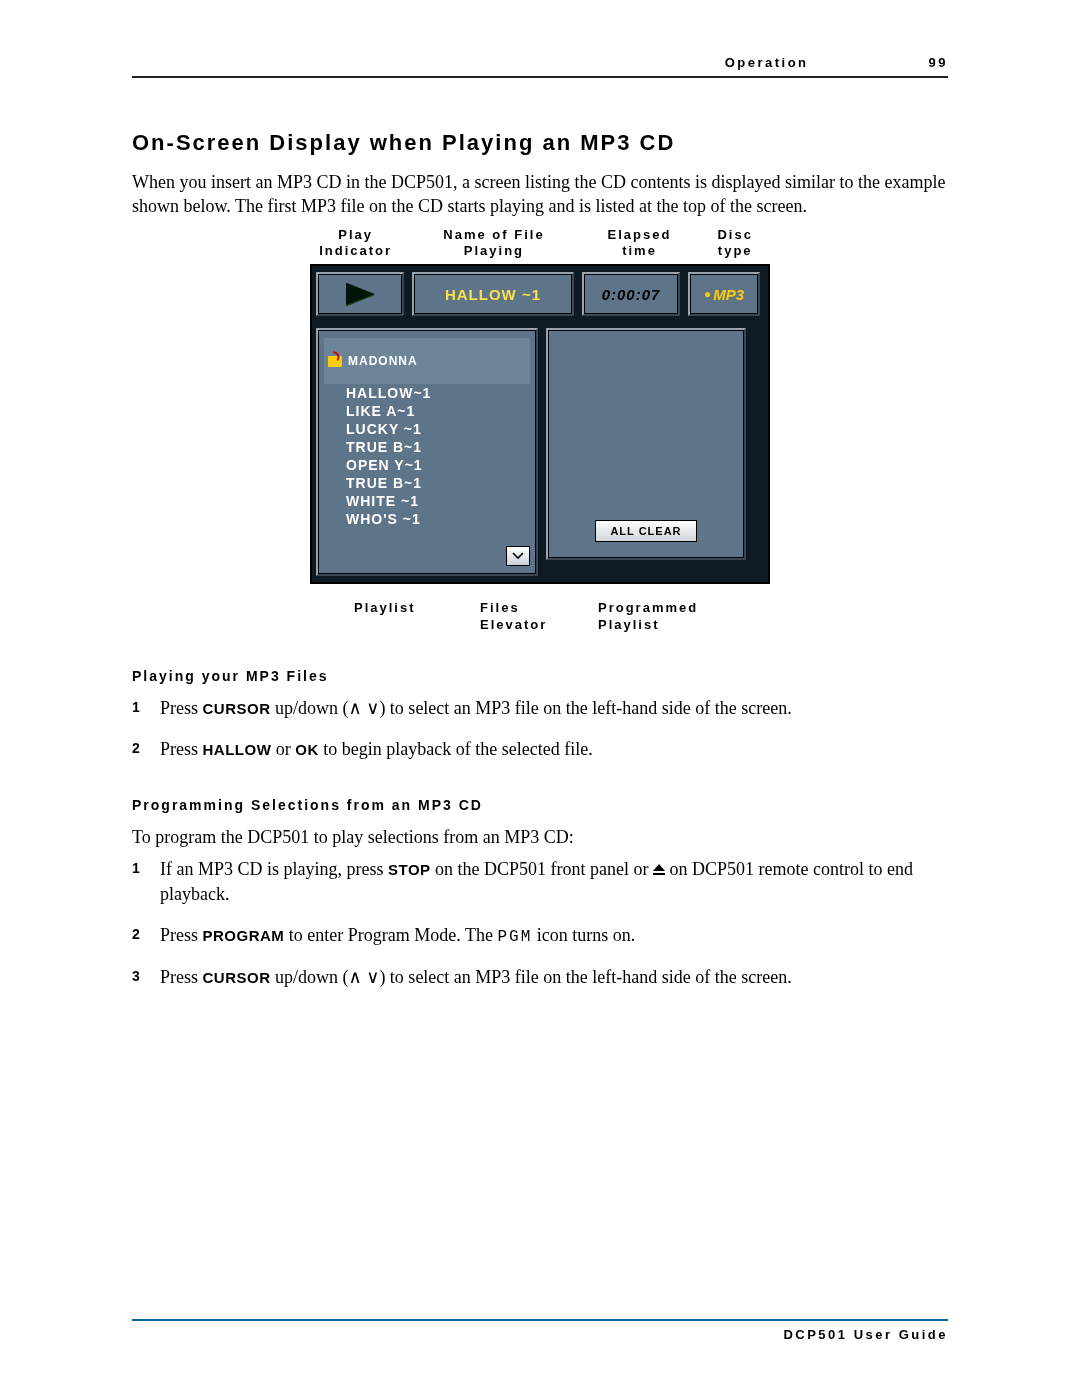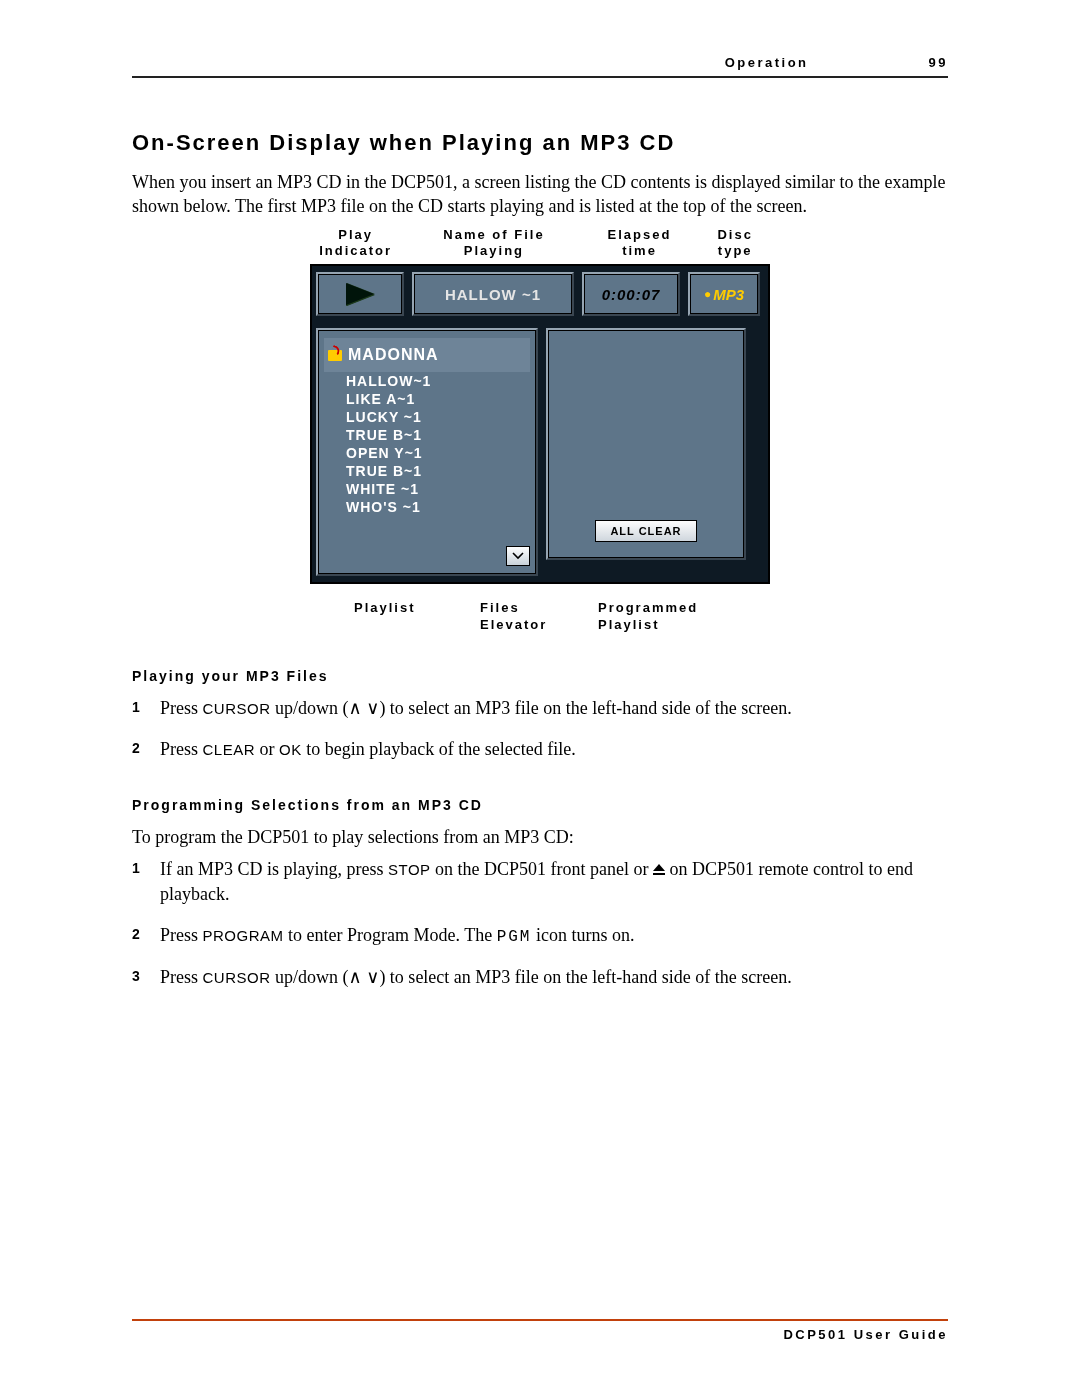--- a/index.html
+++ b/index.html
@@ -26,21 +26,21 @@
   align-items: flex-end;
   font-family: Arial, Helvetica, sans-serif;
   font-weight: bold;
   letter-spacing: 2.5px;
   font-size: 13px;
 }
 .header .section { margin-right: 120px; }
 .footer {
   position: absolute;
   bottom: 55px; left: 132px; right: 132px;
-  border-top: 2px solid #c2410c;
+  border-top: 2px solid #0369a1;
   padding-top: 6px;
   text-align: right;
   font-family: Arial, Helvetica, sans-serif;
   font-weight: bold;
   letter-spacing: 2.5px;
   font-size: 13px;
 }
 .content {
   position: absolute;
   top: 130px; left: 132px; right: 132px;
@@ -102,42 +102,42 @@
   border-right-color: #3a4651;
   background: #5e7589;
   box-shadow: inset 0 0 0 1px #000;
   display: flex;
   align-items: center;
   justify-content: center;
   font-family: Arial, Helvetica, sans-serif;
   font-weight: bold;
 }
 .cell-play   { width: 84px;  height: 40px; justify-content:center; }
-.cell-file   { width: 158px; height: 40px; color:#e5e5e5; font-size:15px; letter-spacing:1px; }
+.cell-file   { width: 158px; height: 40px; color:#fde047; font-size:15px; letter-spacing:1px; }
 .cell-time   { width: 94px;  height: 40px; color:#000; font-size:15px; letter-spacing:1px;font-style:italic; }
 .cell-type   { width: 68px;  height: 40px; color:#ffcc00; font-size:15px; font-style:italic; }
 .cell-list   { width: 206px; height: 228px; padding: 8px 6px; flex-direction:column; align-items:stretch; justify-content:flex-start; position:relative; }
 .cell-prog   { width: 196px; height: 228px; position:relative; }
 
 .play-tri {
   width:0; height:0;
   border-left: 28px solid #00140a;
   border-top: 11px solid transparent;
   border-bottom: 11px solid transparent;
   filter: drop-shadow(1px 0 0 #1c3a1c) drop-shadow(0 1px 0 #1c3a1c);
 }
 .type-dot { color:#ffcc00; margin-right:2px; font-size:12px; }
 
 .folder-row {
   display:flex; align-items:center; gap:6px;
   background:#6e8498;
   color:#fff;
-  font-size:16px;
+  font-size:12px;
   letter-spacing:1px;
-  padding:8px 4px;
+  padding:16px 4px;
 }
 .folder-ico {
   width:14px; height:11px;
   background:#ffcc00;
   border-radius:1px;
   position:relative;
 }
 .folder-ico::before{
   content:""; position:absolute;
   width:6px; height:6px; border:2px solid #c00; border-bottom:none; border-left:none;
@@ -185,21 +185,21 @@
   font-family: Arial, Helvetica, sans-serif;
   font-weight: bold;
   font-size: 14px;
   width: 28px;
   flex: none;
   padding-top: 2px;
 }
 .num-list li .txt { flex:1; }
 .kbd {
   font-family: Arial, Helvetica, sans-serif;
-  font-weight: normal;
+  font-weight: bold;
   font-size: 15px;
   letter-spacing: 0.5px;
 }
 .mono {
   font-family: "Courier New", monospace;
   letter-spacing: 2px;
   font-size: 16px;
 }
 .eject {
   display:inline-block;
@@ -291,21 +291,21 @@
     <ol class="num-list">
       <li>
         <span class="num">1</span>
         <span class="txt">
           <span>Press </span><span class="kbd">CURSOR</span><span> up/down (∧ ∨) to select an MP3 file on the left-hand side of the screen.</span>
         </span>
       </li>
       <li>
         <span class="num">2</span>
         <span class="txt">
-          <span>Press </span><span class="kbd">CLEAR</span><span> or </span><span class="kbd">OK</span><span> to begin playback of the selected file.</span>
+          <span>Press </span><span class="kbd">HALLOW</span><span> or </span><span class="kbd">OK</span><span> to begin playback of the selected file.</span>
         </span>
       </li>
     </ol>
 
     <div class="sub-heading">Programming Selections from an MP3 CD</div>
     <p class="body">To program the DCP501 to play selections from an MP3 CD:</p>
     <ol class="num-list">
       <li>
         <span class="num">1</span>
         <span class="txt">

